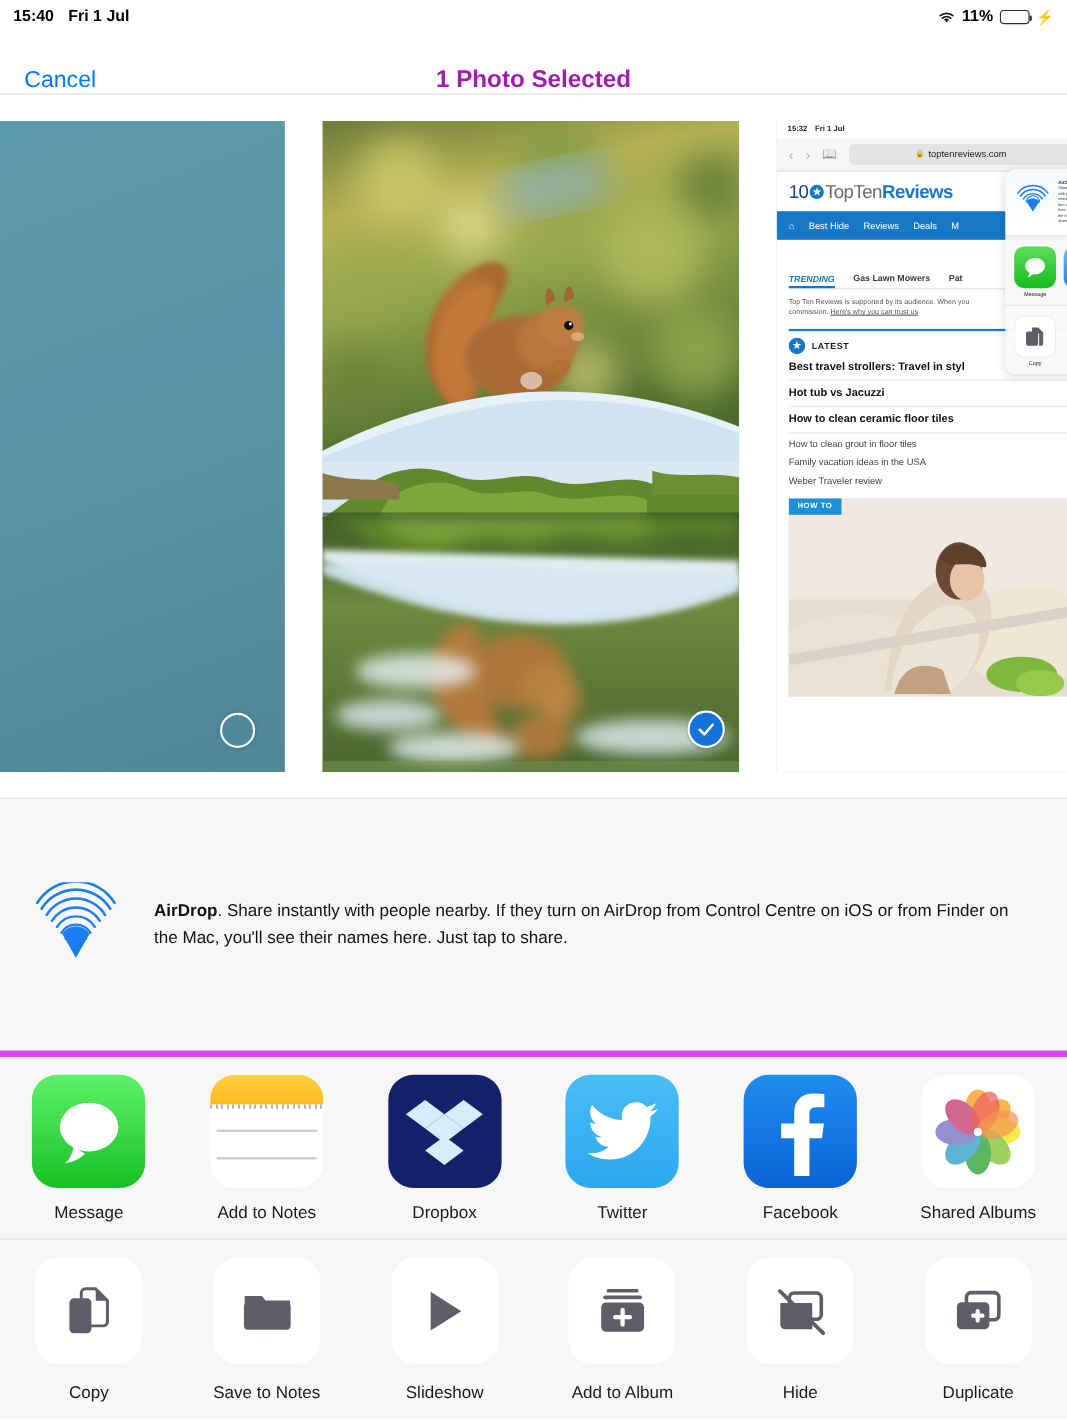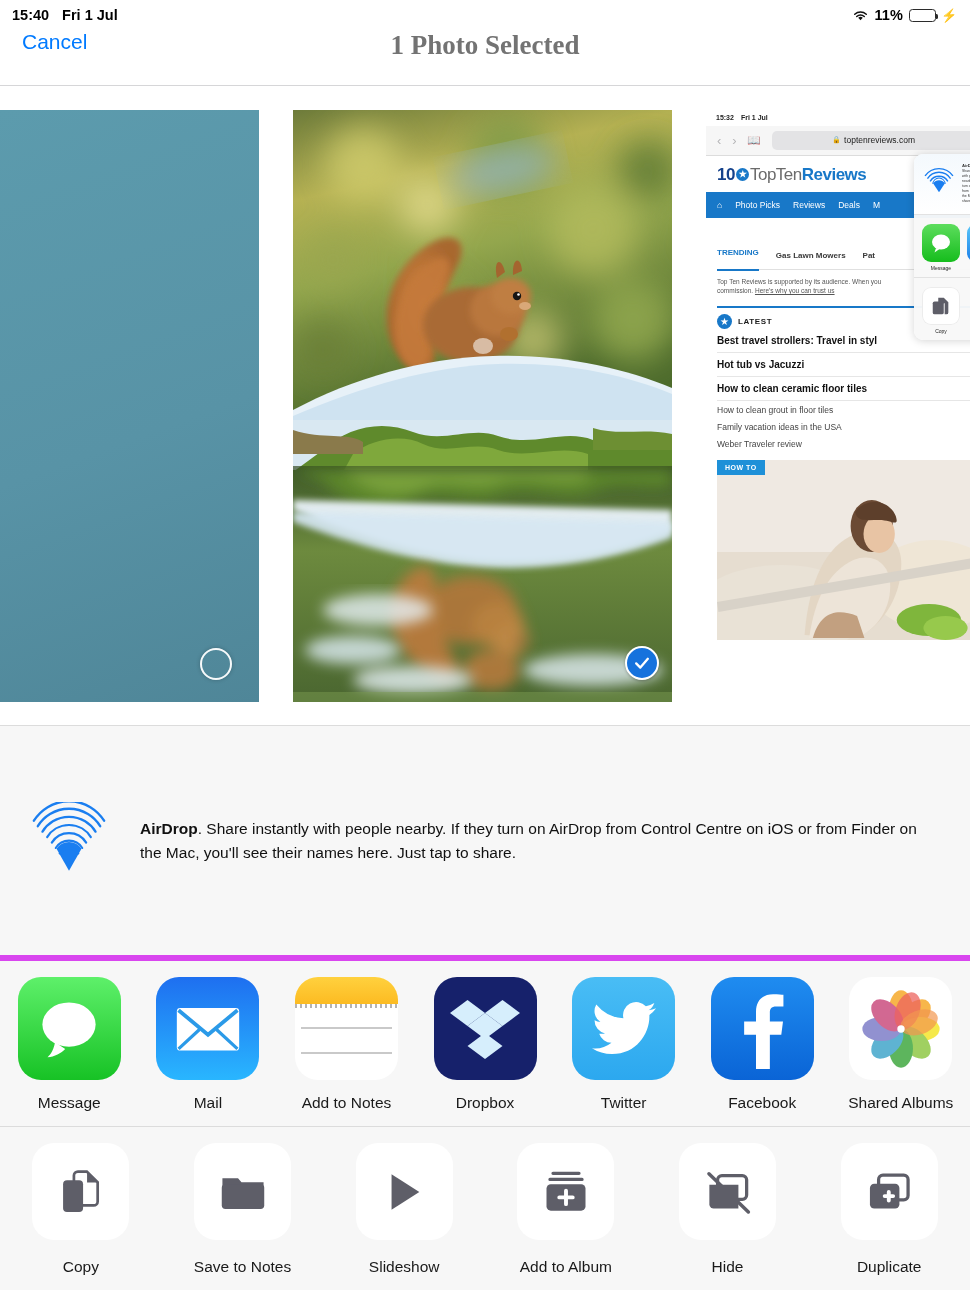--- a/index.html
+++ b/index.html
@@ -31,32 +31,32 @@
   .batt::after {
     content:""; position: absolute; right: -3.6px; top: 4px;
     width: 2.2px; height: 5px; background: #2b2b2b; border-radius: 0 1.5px 1.5px 0;
   }
   .batt-fill { height: 100%; background: #4cd464; border-radius: 1.5px; }
   .bolt { font-size: 13px; color: #000; line-height: 1; }
 
   
   .navbar {
     height: 56px; position: relative;
-    display: flex; align-items: flex-start;
+    display: flex; align-items: flex-end;
     background: #ffffff;
     border-bottom: 1px solid #d6d6d8;
   }
   .cancel-btn {
     position: absolute; left: 22px;
     font-size: 21px; color: #007aff; cursor: pointer;
     background: none; border: none; font-family: inherit;
   }
   .nav-title {
     width: 100%; text-align: center;
-    font-size: 27px; font-weight: 600; color: #737373; font-family: Liberation Serif, serif;
+    font-size: 22px; font-weight: 600; color: #a21caf;
   }
 
   
   .photo-strip {
     height: 640px;
     background: #ffffff;
     display: flex; align-items: center; gap: 34px;
     padding-left: 0px;
     overflow: hidden;
     border-bottom: 1px solid #dcdcdc;
@@ -86,28 +86,28 @@
   .site-bar { height:30px; display:flex; align-items:center; gap:11px; padding:0 11px; background:#f6f6f6; border-bottom:1px solid #dcdcdc; }
   .site-chev { color:#b6b6b8; font-size:13px; }
   .site-book { color:#8c8c8e; font-size:11px; }
   .site-url {
     flex:1; height:19px; background:#e3e3e5; border-radius:5px;
     display:flex; align-items:center; justify-content:center; gap:3px;
     font-size:8.5px; color:#1b1b1b;
   }
   .site-lock { font-size:7px; }
   .ttr-logo { padding:9px 11px 7px; display:flex; align-items:center; font-size:17px; font-weight:700; letter-spacing:-0.5px; }
-  .ttr-10 { color:#15428b; font-weight:700; }
+  .ttr-10 { color:#15428b; font-weight:400; }
   .ttr-star { display:inline-block; width:13px; height:13px; border-radius:50%; background:#1878c8; color:#fff; font-size:9px; line-height:13px; text-align:center; margin:0 1px; }
   .ttr-top { color:#6b6b6b; font-weight:400; }
   .ttr-rev { color:#1878c8; }
   .ttr-nav { height:26px; background:#1878c8; display:flex; align-items:center; gap:13px; padding:0 11px; color:#fff; font-size:8.5px; }
   .ttr-body { padding:0 11px; }
   .ttr-tabs { margin-top:30px; display:flex; gap:17px; align-items:center; font-size:8px; border-bottom:1px solid #e0e0e0; padding-bottom:5px; }
-  .ttr-tab-active { color:#1878c8; font-weight:700; border-bottom:2.5px solid #1878c8; padding-bottom:12px; margin-bottom:-7px; }
+  .ttr-tab-active { color:#1878c8; font-weight:700; border-bottom:2.5px solid #1878c8; padding-bottom:2px; margin-bottom:-7px;font-style:italic; }
   .ttr-tab { color:#3a3a3a; font-weight:600; }
   .ttr-discl { margin-top:7px; font-size:6.5px; color:#555; line-height:1.45; }
   .ttr-discl u { color:#555; }
   .ttr-latest { margin-top:11px; display:flex; align-items:center; gap:6px; border-top:2px solid #1878c8; padding-top:6px; }
   .ttr-badge { width:15px; height:15px; border-radius:50%; background:#1878c8; color:#fff; font-size:10px; line-height:15px; text-align:center; }
   .ttr-latest-lbl { font-size:8px; font-weight:700; letter-spacing:0.6px; color:#1a1a1a; }
   .ttr-h { font-size:10px; font-weight:700; color:#111; padding:6px 0; border-bottom:1px solid #e6e6e6; }
   .ttr-li { font-size:8.5px; color:#444; padding:3.5px 0; }
   .ttr-img { margin-top:8px; height:180px; position:relative; overflow:hidden;
              background:linear-gradient(175deg,#efe7e0 0%,#e6d7c8 30%,#d9c4ae 60%,#cbb49c 100%); }
@@ -345,21 +345,21 @@
         </span>
       </div>
       <div class="ttr-logo">
         <span class="ttr-10">10</span>
         <span class="ttr-star">★</span>
         <span class="ttr-top">TopTen</span>
         <span class="ttr-rev">Reviews</span>
       </div>
       <div class="ttr-nav">
         <span>⌂</span>
-        <span>Photo Picks</span>
+        <span>Best Hide</span>
         <span>Reviews</span>
         <span>Deals</span>
         <span>M</span>
       </div>
       <div class="ttr-body">
         <div class="ttr-tabs">
           <span class="ttr-tab-active">TRENDING</span>
           <span class="ttr-tab">Gas Lawn Mowers</span>
           <span class="ttr-tab">Pat</span>
         </div>
@@ -469,30 +469,20 @@
     <div class="icon-cell">
       <div class="icon-box ic-message">
         <svg width="76" height="76" viewBox="0 0 24 24">
           <ellipse cx="12" cy="10.6" rx="8.4" ry="7" fill="#fff"></ellipse>
           <path d="M7.6 16.2 C7 19.4 5.6 20.6 5.2 20.9 C7.4 20.8 9.6 19.6 10.8 18.3Z" fill="#fff"></path>
         </svg>
       </div>
       <div class="icon-lbl">Message</div>
     </div>
 
-    <div class="icon-cell">
-      <div class="icon-box ic-mail">
-        <svg width="68" height="68" viewBox="0 0 24 18">
-          <rect x="1" y="1.6" width="22" height="15" rx="1.2" fill="#fff"></rect>
-          <path d="M1.6 2.4 L12 11 L22.4 2.4" stroke="#2b9ae8" stroke-width="1.35" fill="none"></path>
-          <path d="M1.6 16 L9 9.2 M22.4 16 L15 9.2" stroke="#2b9ae8" stroke-width="1.15" fill="none"></path>
-        </svg>
-      </div>
-      <div class="icon-lbl">Mail</div>
-    </div>
 
     <div class="icon-cell">
       <div class="icon-box ic-notes">
         <div class="notes-top"></div>
         <div class="notes-perf"></div>
         <div class="notes-ln" style="top:50px"></div>
         <div class="notes-ln" style="top:75px"></div>
       </div>
       <div class="icon-lbl">Add to Notes</div>
     </div>

